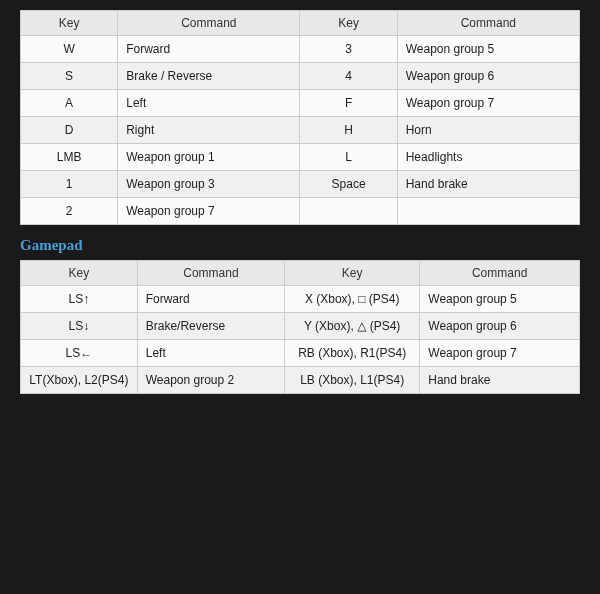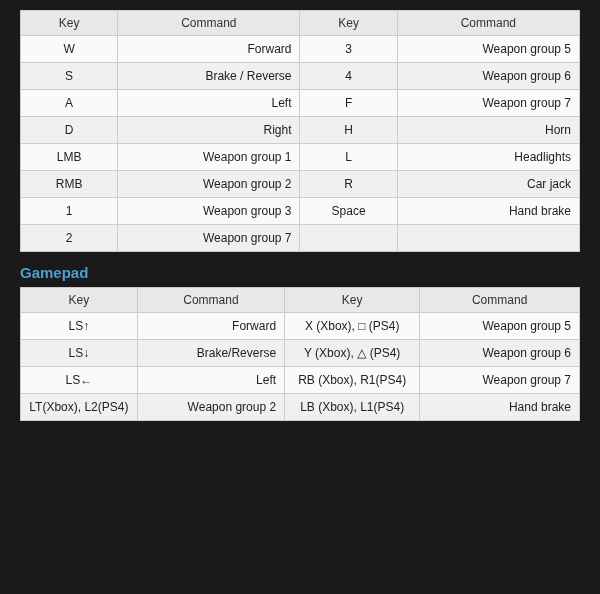--- a/index.html
+++ b/index.html
@@ -11,20 +11,21 @@
       width: 600px;
       min-height: 594px;
       padding: 10px 20px 20px 20px;
     }
 
     .section-title {
       color: #4a9fd4;
       font-size: 15px;
       font-weight: bold;
       margin: 12px 0 6px 0;
+      font-family: Liberation Serif, serif;
     }
 
     table {
       width: 100%;
       border-collapse: collapse;
       background: #a3a3a3;
       border-radius: 19px;
     }
 
     th {
@@ -46,21 +47,20 @@
       background: #fafafa;
     }
 
     td:nth-child(1), td:nth-child(3) {
       text-align: center;
       width: 80px;
     }
 
     td:nth-child(2), td:nth-child(4) {
       width: 150px;
-      text-align: right;
     }
 
     tr:nth-child(even) td {
       background: #f0f0f0;
     }
 
     .empty-cell {
       background: #fafafa;
     }
 
@@ -123,26 +123,20 @@
           <td>H</td>
           <td>Horn</td>
         </tr>
         <tr>
           <td>LMB</td>
           <td>Weapon group 1</td>
           <td>L</td>
           <td>Headlights</td>
         </tr>
         <tr>
-          <td>RMB</td>
-          <td>Weapon group 2</td>
-          <td>R</td>
-          <td>Car jack</td>
-        </tr>
-        <tr>
           <td>1</td>
           <td>Weapon group 3</td>
           <td>Space</td>
           <td>Hand brake</td>
         </tr>
         <tr>
           <td>2</td>
           <td>Weapon group 7</td>
           <td class="empty-cell"></td>
           <td class="empty-cell"></td>

